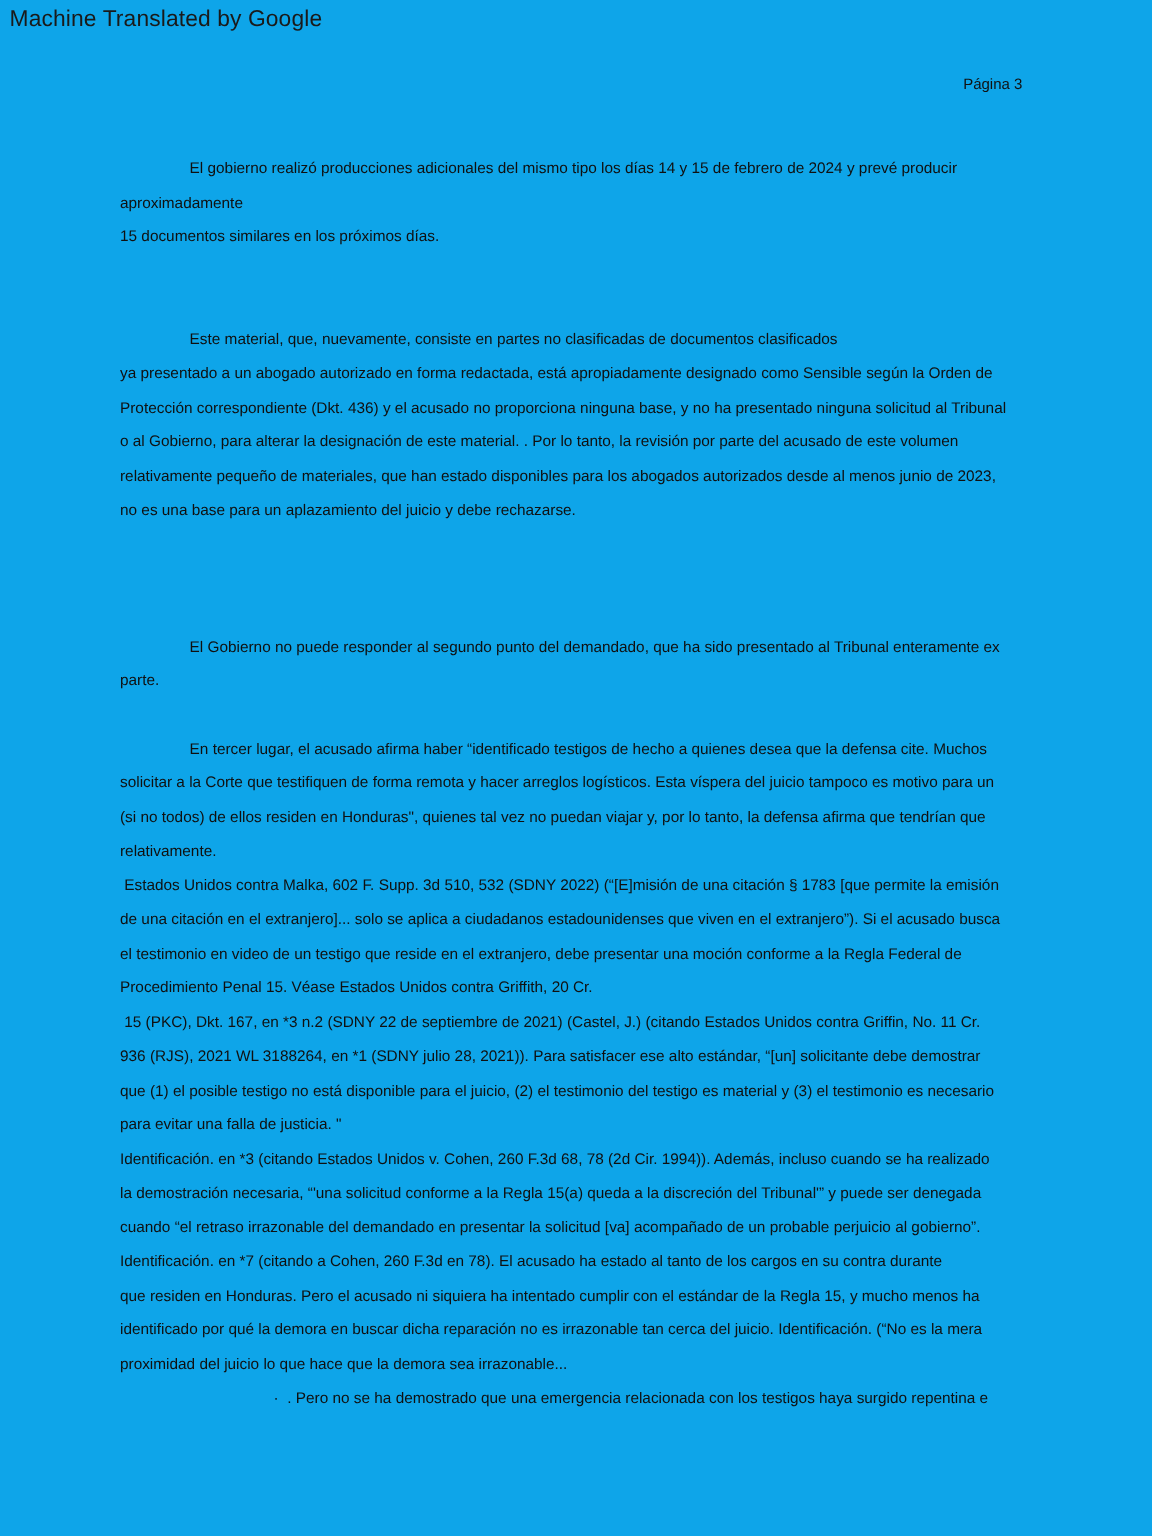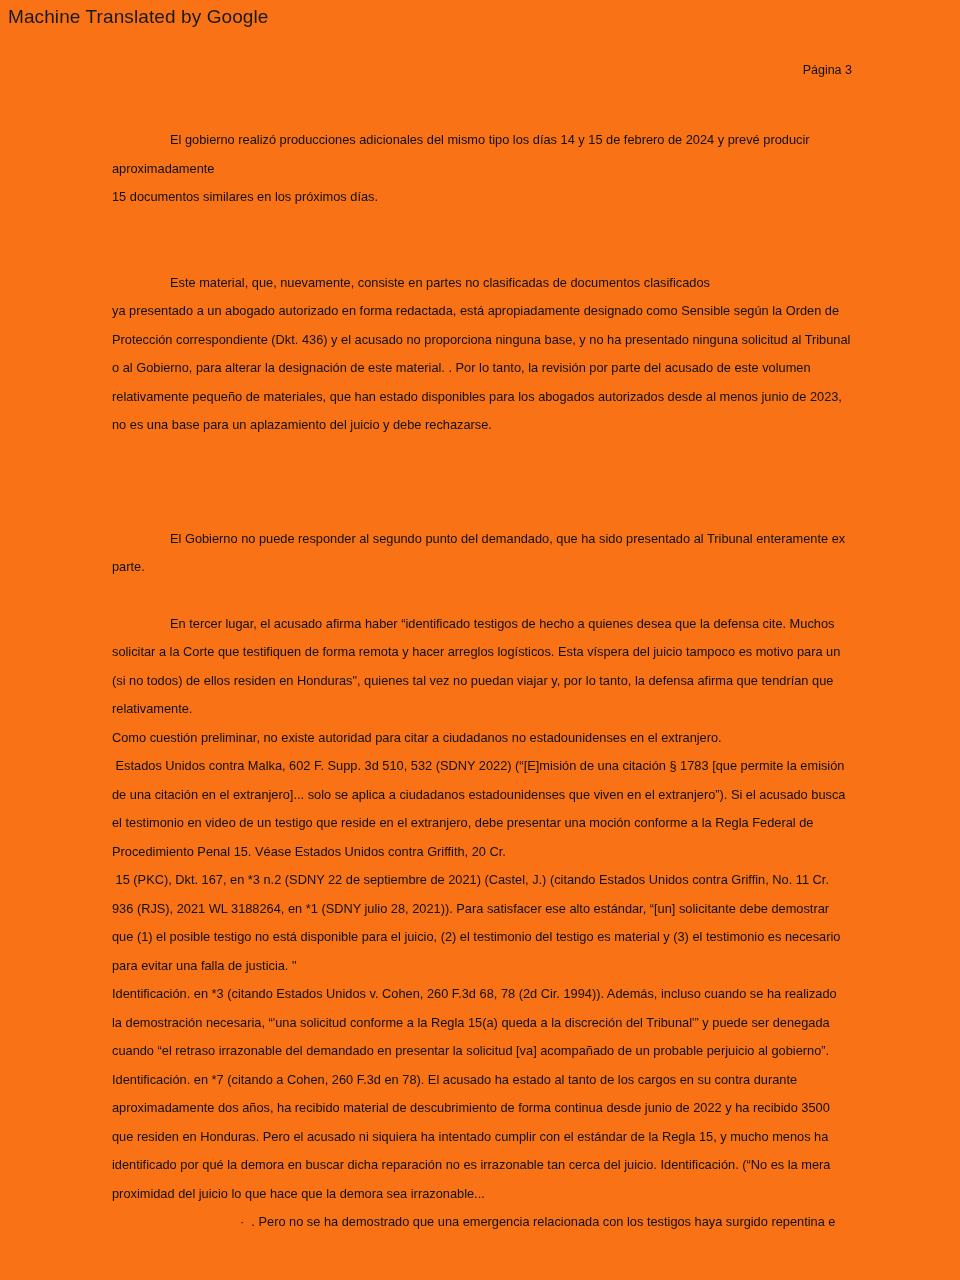--- a/index.html
+++ b/index.html
@@ -13,21 +13,21 @@
     height: 1280px;
     position: relative;
     font-family: "Liberation Sans", sans-serif;
     color: #0d0d0d;
     overflow: hidden;
   }
 
   .page {
     position: absolute;
     inset: 0;
-    background: #f97316;
+    background: #0ea5e9;
   }
 
   
   .mt-banner {
     position: absolute;
     left: 8px;
     top: 6px;
     font-size: 19px;
     line-height: 22px;
     color: #1a1a1a;
@@ -68,21 +68,20 @@
     width: 772px;
     font-size: 12.8px;
     line-height: 28.5px;
     color: #101010;
     text-align: left;
   }
 
   .line {
     white-space: pre-wrap;
     min-height: 28.5px;
-    margin-left: 12px;
   }
 
   .line.indent-para {
     text-indent: 58px;
   }
   .line.indent-bullet {
     text-indent: 128px;
   }
 
   .gap-lg { height: 57px; }
@@ -119,34 +118,32 @@
       <div>
         <div class="line indent-para">El Gobierno no puede responder al segundo punto del demandado, que ha sido presentado al Tribunal enteramente ex</div>
         <div class="line">parte.</div>
       </div>
       <div class="spacer-block gap-md"></div>
       <div>
         <div class="line indent-para">En tercer lugar, el acusado afirma haber “identificado testigos de hecho a quienes desea que la defensa cite. Muchos</div>
         <div class="line">solicitar a la Corte que testifiquen de forma remota y hacer arreglos logísticos. Esta víspera del juicio tampoco es motivo para un</div>
         <div class="line">(si no todos) de ellos residen en Honduras", quienes tal vez no puedan viajar y, por lo tanto, la defensa afirma que tendrían que</div>
         <div class="line">relativamente.</div>
-        <div class="line">Como cuestión preliminar, no existe autoridad para citar a ciudadanos no estadounidenses en el extranjero.</div>
         <div class="line"> Estados Unidos contra Malka, 602 F. Supp. 3d 510, 532 (SDNY 2022) (“[E]misión de una citación § 1783 [que permite la emisión</div>
         <div class="line">de una citación en el extranjero]... solo se aplica a ciudadanos estadounidenses que viven en el extranjero”). Si el acusado busca</div>
         <div class="line">el testimonio en video de un testigo que reside en el extranjero, debe presentar una moción conforme a la Regla Federal de</div>
         <div class="line">Procedimiento Penal 15. Véase Estados Unidos contra Griffith, 20 Cr.</div>
         <div class="line"> 15 (PKC), Dkt. 167, en *3 n.2 (SDNY 22 de septiembre de 2021) (Castel, J.) (citando Estados Unidos contra Griffin, No. 11 Cr.</div>
         <div class="line">936 (RJS), 2021 WL 3188264, en *1 (SDNY julio 28, 2021)). Para satisfacer ese alto estándar, “[un] solicitante debe demostrar</div>
         <div class="line">que (1) el posible testigo no está disponible para el juicio, (2) el testimonio del testigo es material y (3) el testimonio es necesario</div>
         <div class="line">para evitar una falla de justicia. "</div>
         <div class="line">Identificación. en *3 (citando Estados Unidos v. Cohen, 260 F.3d 68, 78 (2d Cir. 1994)). Además, incluso cuando se ha realizado</div>
         <div class="line">la demostración necesaria, “'una solicitud conforme a la Regla 15(a) queda a la discreción del Tribunal'” y puede ser denegada</div>
         <div class="line">cuando “el retraso irrazonable del demandado en presentar la solicitud [va] acompañado de un probable perjuicio al gobierno”.</div>
         <div class="line">Identificación. en *7 (citando a Cohen, 260 F.3d en 78). El acusado ha estado al tanto de los cargos en su contra durante</div>
-        <div class="line">aproximadamente dos años, ha recibido material de descubrimiento de forma continua desde junio de 2022 y ha recibido 3500</div>
         <div class="line">que residen en Honduras. Pero el acusado ni siquiera ha intentado cumplir con el estándar de la Regla 15, y mucho menos ha</div>
         <div class="line">identificado por qué la demora en buscar dicha reparación no es irrazonable tan cerca del juicio. Identificación. (“No es la mera</div>
         <div class="line">proximidad del juicio lo que hace que la demora sea irrazonable...</div>
         <div class="line indent-bullet">·  . Pero no se ha demostrado que una emergencia relacionada con los testigos haya surgido repentina e</div>
       </div>
     </div>
 
 </div>
 
 </body></html>

